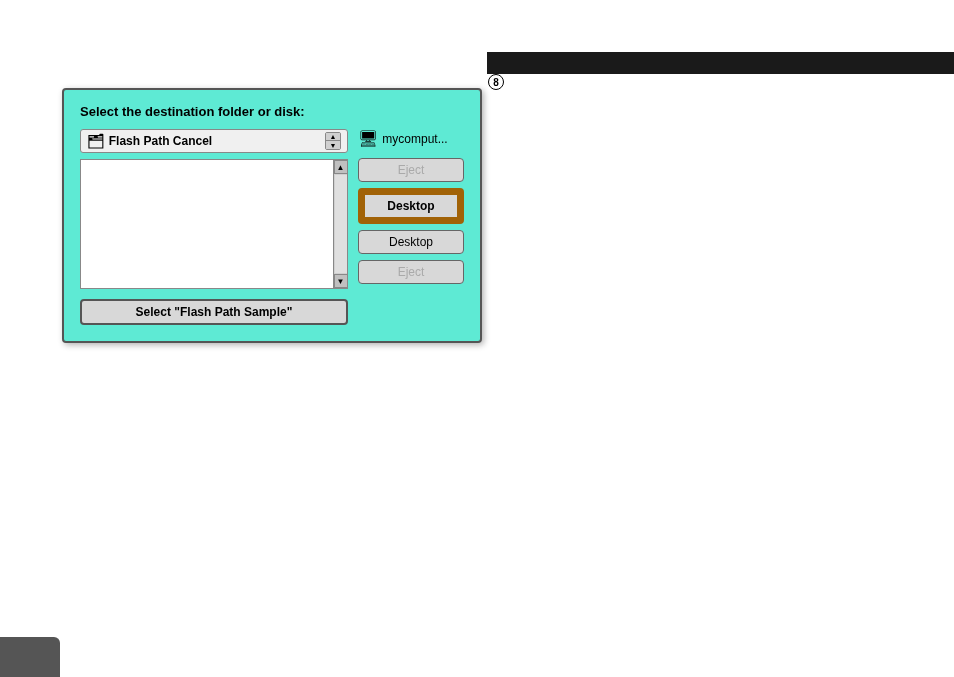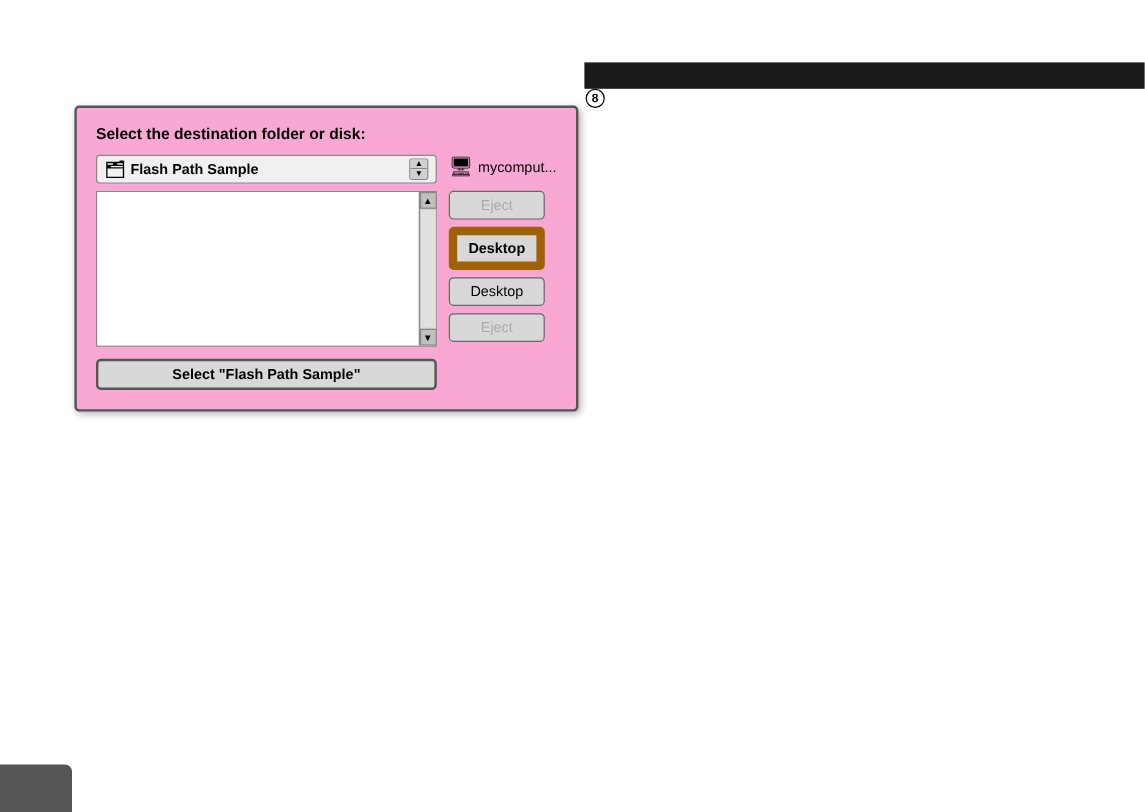--- a/index.html
+++ b/index.html
@@ -26,21 +26,21 @@
       display: flex;
       align-items: center;
     }
 
     
     .dialog {
       position: absolute;
       top: 88px;
       left: 62px;
       width: 420px;
-      background: #f9a8d4;
+      background: #5eead4;
       border: 2px solid #555;
       border-radius: 4px;
       padding: 14px 16px 16px 16px;
       box-shadow: 2px 2px 6px rgba(0,0,0,0.3);
     }
 
     .dialog-title {
       font-size: 13px;
       font-weight: bold;
       margin-bottom: 10px;
@@ -181,21 +181,21 @@
       gap: 4px;
       font-size: 12px;
       margin-bottom: 4px;
     }
 
     .disk-icon {
       font-size: 16px;
     }
 
     .action-btn {
-      width: 80px;
+      width: 106px;
       background: #d8d8d8;
       border: 1px solid #666;
       border-radius: 4px;
       padding: 4px 0;
       font-size: 12px;
       text-align: center;
       cursor: pointer;
     }
 
     .action-btn.disabled {
@@ -247,21 +247,21 @@
 
   <div class="dialog-title">Select the destination folder or disk:</div>
 
   <div class="dialog-content">
 
     <div class="left-panel">
 
       <div class="folder-row">
         <div class="folder-selector">
           <span class="folder-icon">🗂</span>
-          <span class="folder-name">Flash Path Sample</span>
+          <span class="folder-name">Flash Path Cancel</span>
           <div class="stepper">
             <div class="stepper-up">▲</div>
             <div class="stepper-down">▼</div>
           </div>
         </div>
       </div>
 
       <div class="file-list">
         <div class="file-list-content"></div>
         <div class="scrollbar">

